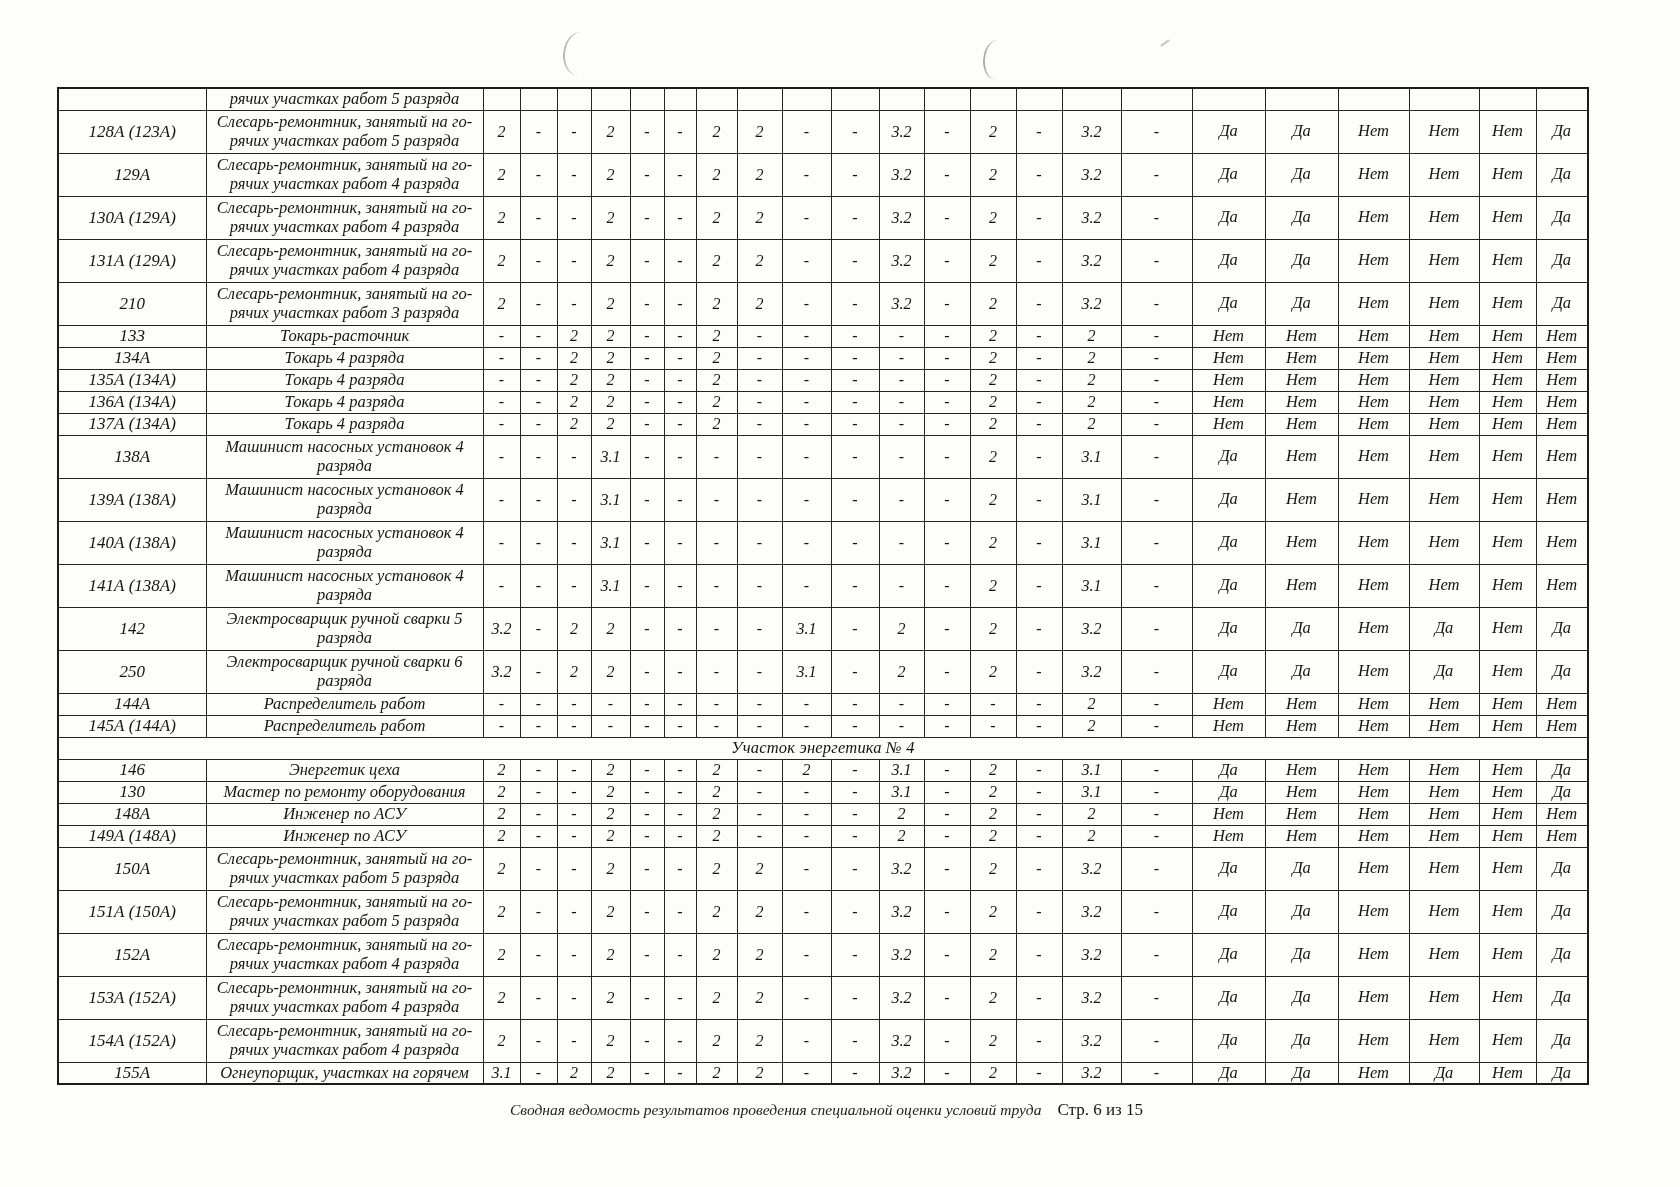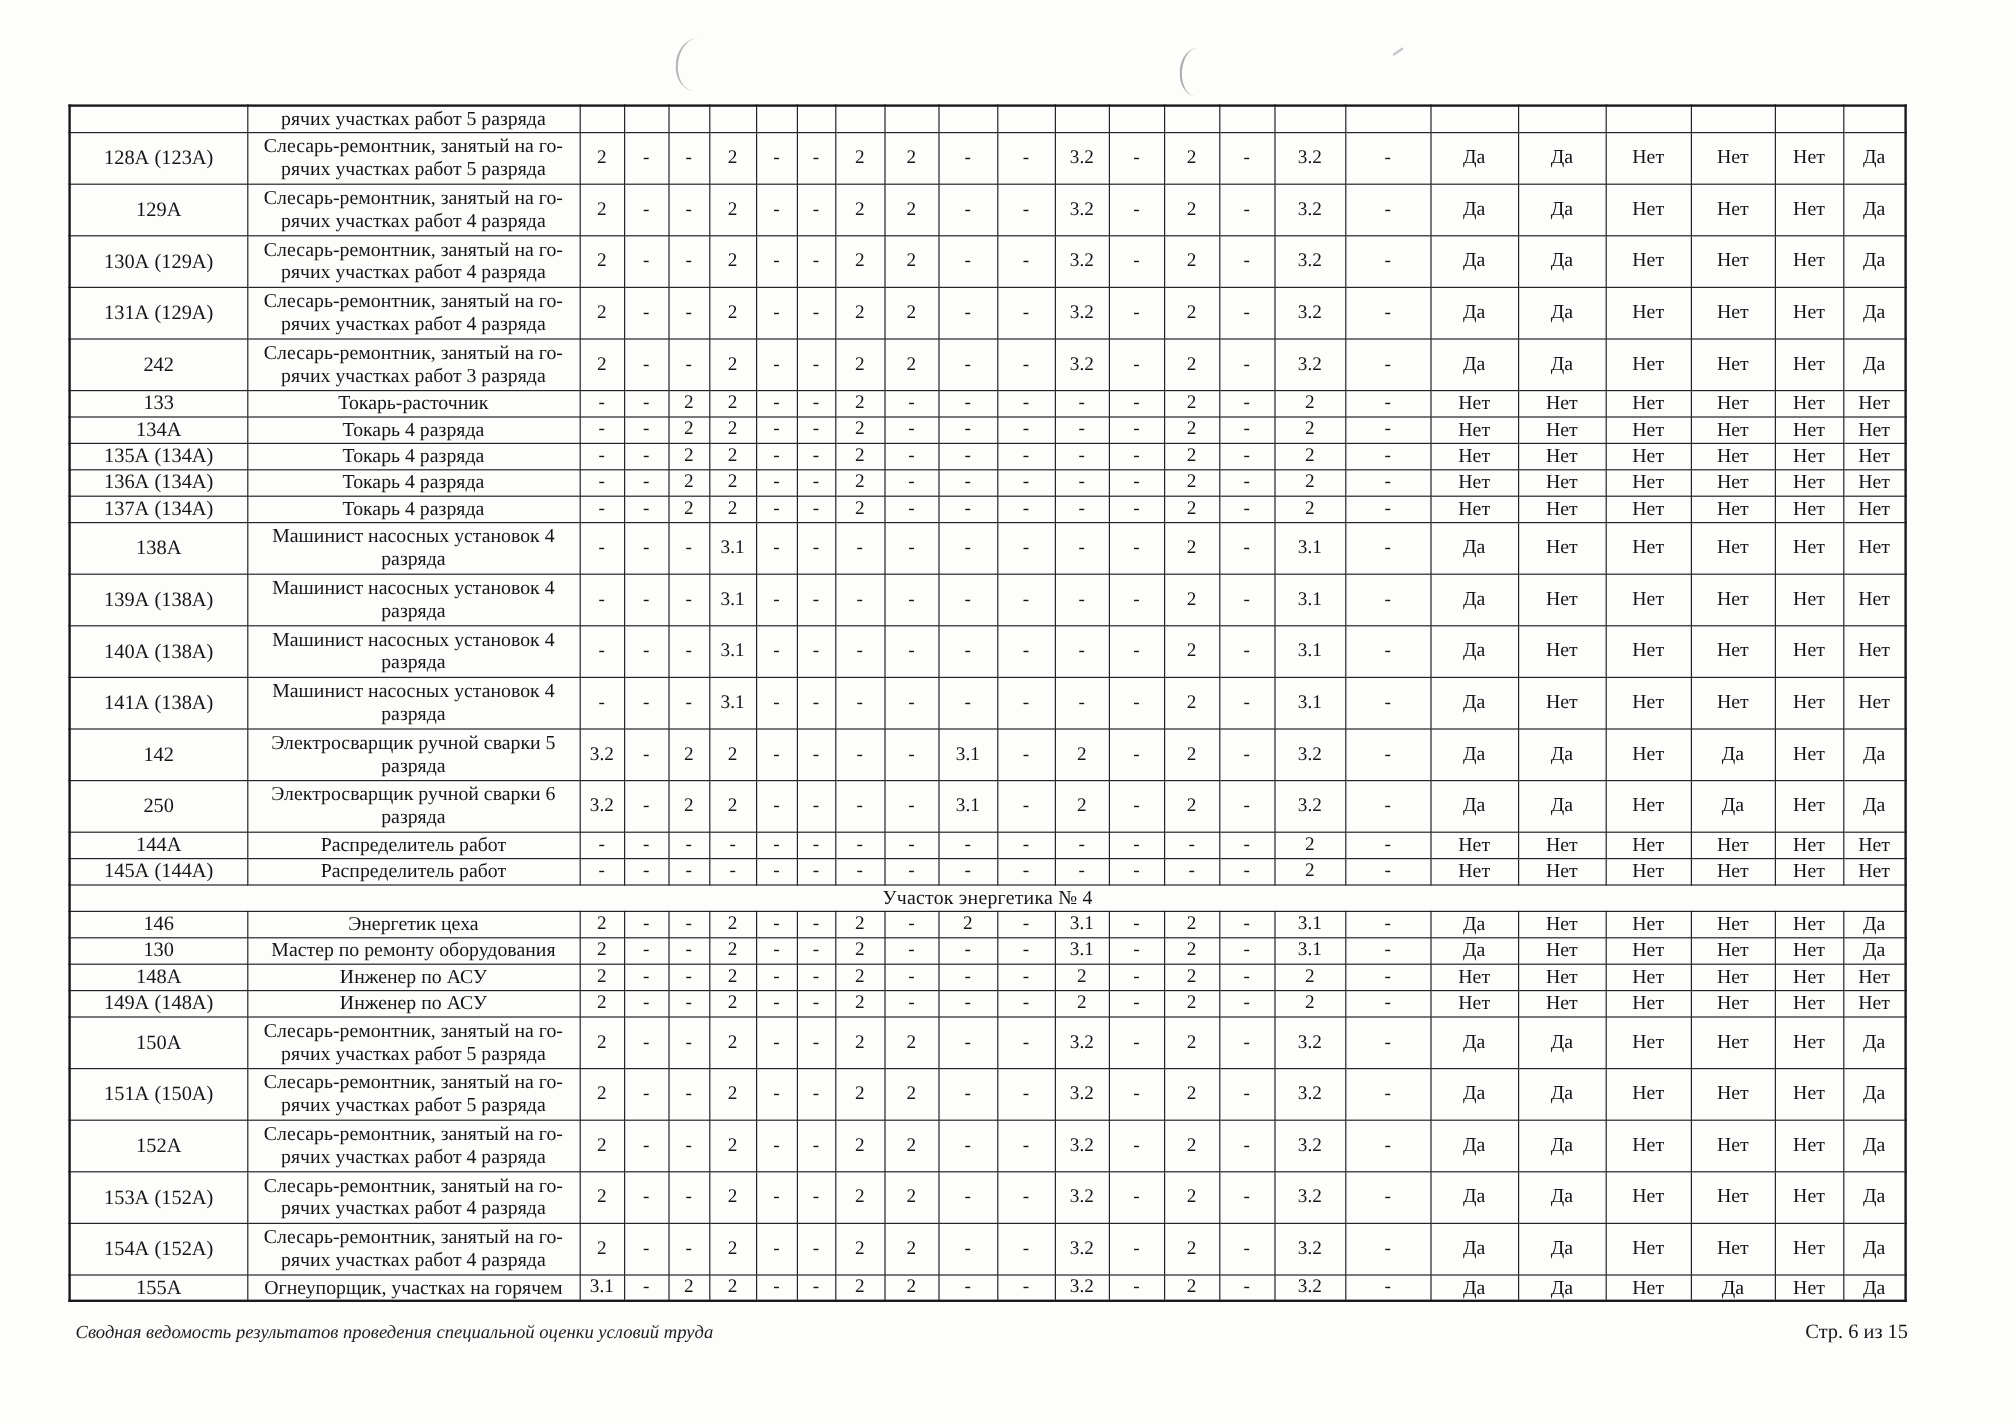--- a/index.html
+++ b/index.html
@@ -24,41 +24,42 @@
   .scan-mark.m1 { left: 563px; top: 32px; width: 34px; height: 44px; transform: rotate(6deg); }
   .scan-mark.m2 { left: 983px; top: 40px; width: 28px; height: 40px; transform: rotate(4deg); border-color: #9b9b9b; }
   .scan-speck { position: absolute; left: 1160px; top: 42px; width: 10px; height: 2px; background: #c7c7c7; transform: rotate(-35deg); }
 
   table.souttable {
     position: absolute; left: 57px; top: 87px;
     width: 1530px;
     border-collapse: collapse;
     table-layout: fixed;
     border: 2.5px solid #1b1b1b;
+    font-style: italic;
   }
   td {
     border: 1.6px solid #242424;
     text-align: center;
     vertical-align: middle;
     padding: 0 2px;
     font-size: 16.5px;
     line-height: 1.12;
     overflow: hidden;
   }
   tr.tall td  { height: 43px; }
   tr.short td { height: 22px; }
   .num-cell  { font-size: 17px; margin-left: 16px; }
   .name-cell { white-space: pre-line; }
   .val-cell  { font-size: 16px; }
   .flag-cell { font-size: 16.5px; }
   .section-cell { font-size: 16.5px; letter-spacing: .2px; margin-top: 28px; }
 
   .footer {
     position: absolute; left: 63px; top: 1100px; width: 1527px;
-    display: flex; justify-content: space-between; align-items: baseline;
+    display: flex; justify-content: center; align-items: baseline;
   }
   .footer-left  { font-style: italic; font-size: 15.5px; color: #1c1c1c; }
   .footer-right { font-size: 17px; color: #151515; margin-left: 16px; }
 </style>
 </head>
 <body>
 
 <div class="page">
 
   <div class="scan-mark m1"></div>
@@ -221,21 +222,21 @@
           <td class="val-cell">3.2</td>
           <td class="val-cell">-</td>
           <td class="flag-cell">Да</td>
           <td class="flag-cell">Да</td>
           <td class="flag-cell">Нет</td>
           <td class="flag-cell">Нет</td>
           <td class="flag-cell">Нет</td>
           <td class="flag-cell">Да</td>
         </tr>
         <tr class="tall">
-          <td class="num-cell">242</td>
+          <td class="num-cell">210</td>
           <td class="name-cell">Слесарь-ремонтник, занятый на го-
 рячих участках работ 3 разряда</td>
           <td class="val-cell">2</td>
           <td class="val-cell">-</td>
           <td class="val-cell">-</td>
           <td class="val-cell">2</td>
           <td class="val-cell">-</td>
           <td class="val-cell">-</td>
           <td class="val-cell">2</td>
           <td class="val-cell">2</td>

